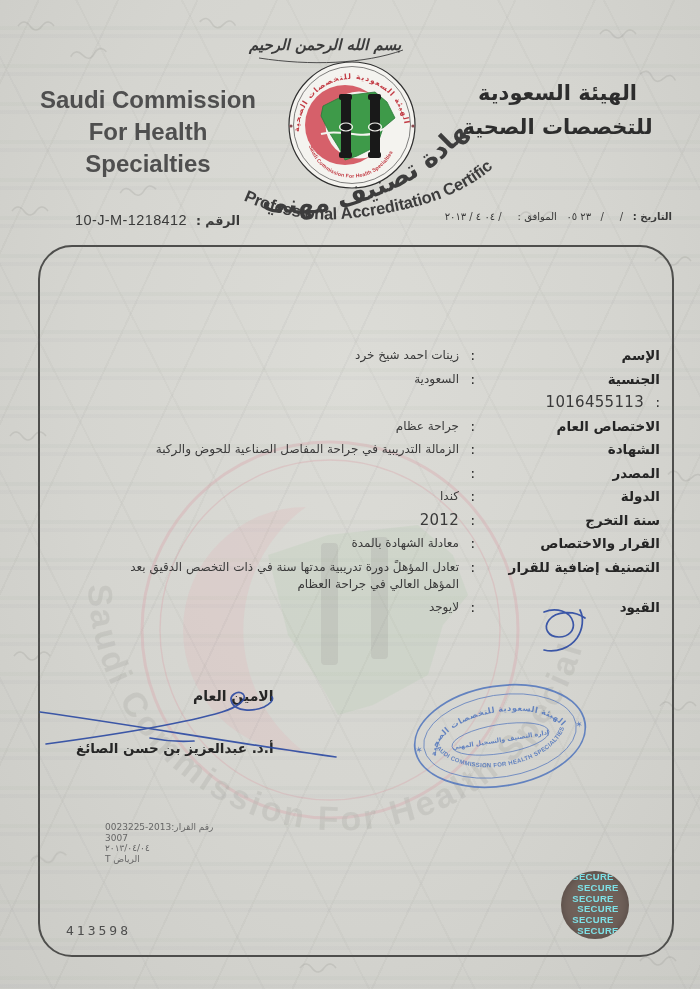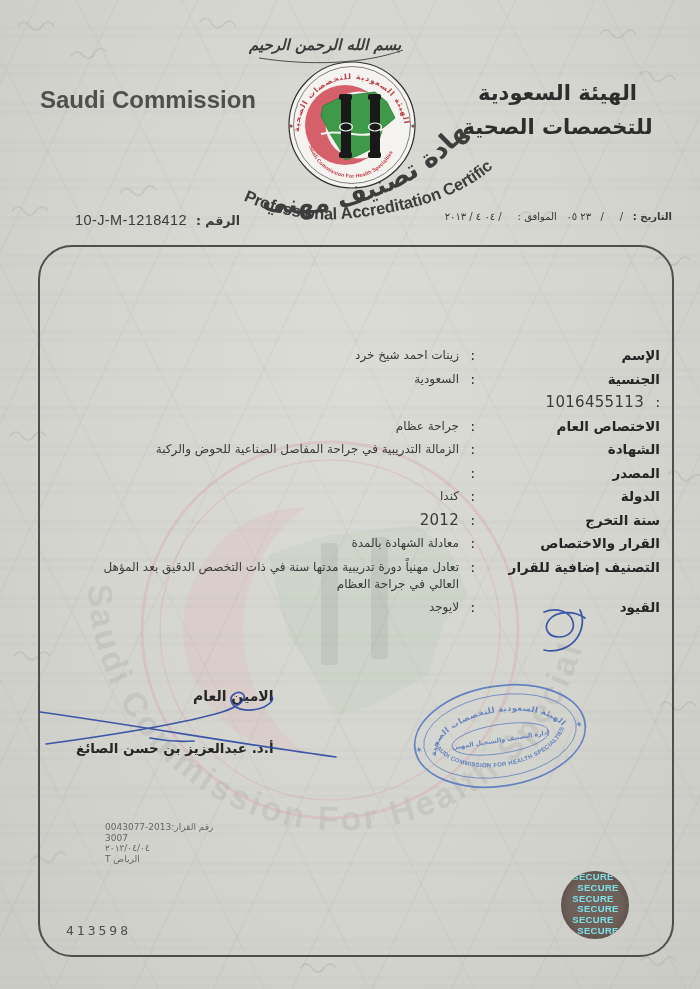--- a/index.html
+++ b/index.html
@@ -103,20 +103,21 @@
       <text class="lat-svg" font-size="34" font-weight="bold" fill="#96968f" opacity="0.45" letter-spacing="3">
         <textPath href="#ghostArc">Saudi Commission For Health Specialties</textPath>
       </text>
     </g>
   </svg>
 
   <div class="abs cert-box"></div>
 
   <div class="abs org-en">
     <div>Saudi Commission</div>
+    <div>For Health Specialties</div>
   </div>
 
   <div class="abs org-ar">
     <div>الهيئة السعودية</div>
     <div>للتخصصات الصحية</div>
   </div>
 
   <svg class="abs" style="left:225px;top:28px;z-index:4;" width="320" height="250" viewBox="0 0 320 250">
 
     <text x="100" y="22" text-anchor="middle" font-size="15" font-weight="bold" font-style="italic" fill="#3c3c3c">بسم الله الرحمن الرحيم</text>
@@ -213,21 +214,21 @@
         <span class="value latin">2012</span>
       </div>
       <div class="frow">
         <span class="label">القرار والاختصاص</span>
         <span class="sep">:</span>
         <span class="value">معادلة الشهادة بالمدة</span>
       </div>
       <div class="frow">
         <span class="label">التصنيف إضافية للقرار</span>
         <span class="sep">:</span>
-        <span class="value">تعادل مهنياً دورة تدريبية مدتها سنة في ذات التخصص الدقيق بعد المؤهل العالي في جراحة العظام</span>
+        <span class="value">تعادل المؤهلً دورة تدريبية مدتها سنة في ذات التخصص الدقيق بعد المؤهل العالي في جراحة العظام</span>
       </div>
       <div class="frow">
         <span class="label">القيود</span>
         <span class="sep">:</span>
         <span class="value">لايوجد</span>
       </div>
     </div>
 
   <div class="abs sig-title">الامين العام</div>
   <div class="abs sig-name">أ.د. عبدالعزيز بن حسن الصائغ</div>
@@ -261,21 +262,21 @@
       <text x="92" y="60" text-anchor="middle" font-size="6.2" fill="#5377bd" font-weight="bold">إدارة التصنيف والتسجيل المهني</text>
       <text class="lat-svg" font-size="6" fill="#5377bd" font-weight="bold" letter-spacing="0.4">
         <textPath href="#stBot" textLength="152">SAUDI COMMISSION FOR HEALTH SPECIALTIES</textPath>
       </text>
       <text x="6" y="58" font-size="9" fill="#5377bd">✶</text>
       <text x="168" y="58" font-size="9" fill="#5377bd">✶</text>
     </g>
   </svg>
 
   <div class="abs decision-block">
-    <div>رقم القرار:2013-0043077</div>
+    <div>رقم القرار:2013-0023225</div>
     <div>3007</div>
     <div>٢٠١٣/٠٤/٠٤</div>
     <div>T الرياض</div>
   </div>
 
   <div class="abs serial">413598</div>
 
   <div class="abs secure" id="secure">
       <div>SECURE</div>
       <div>SECURE</div>

